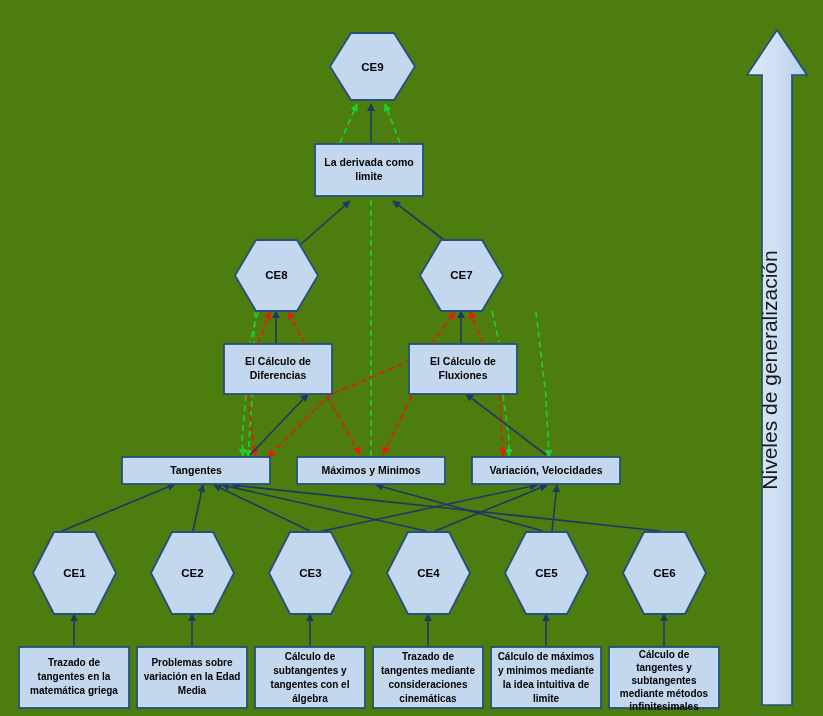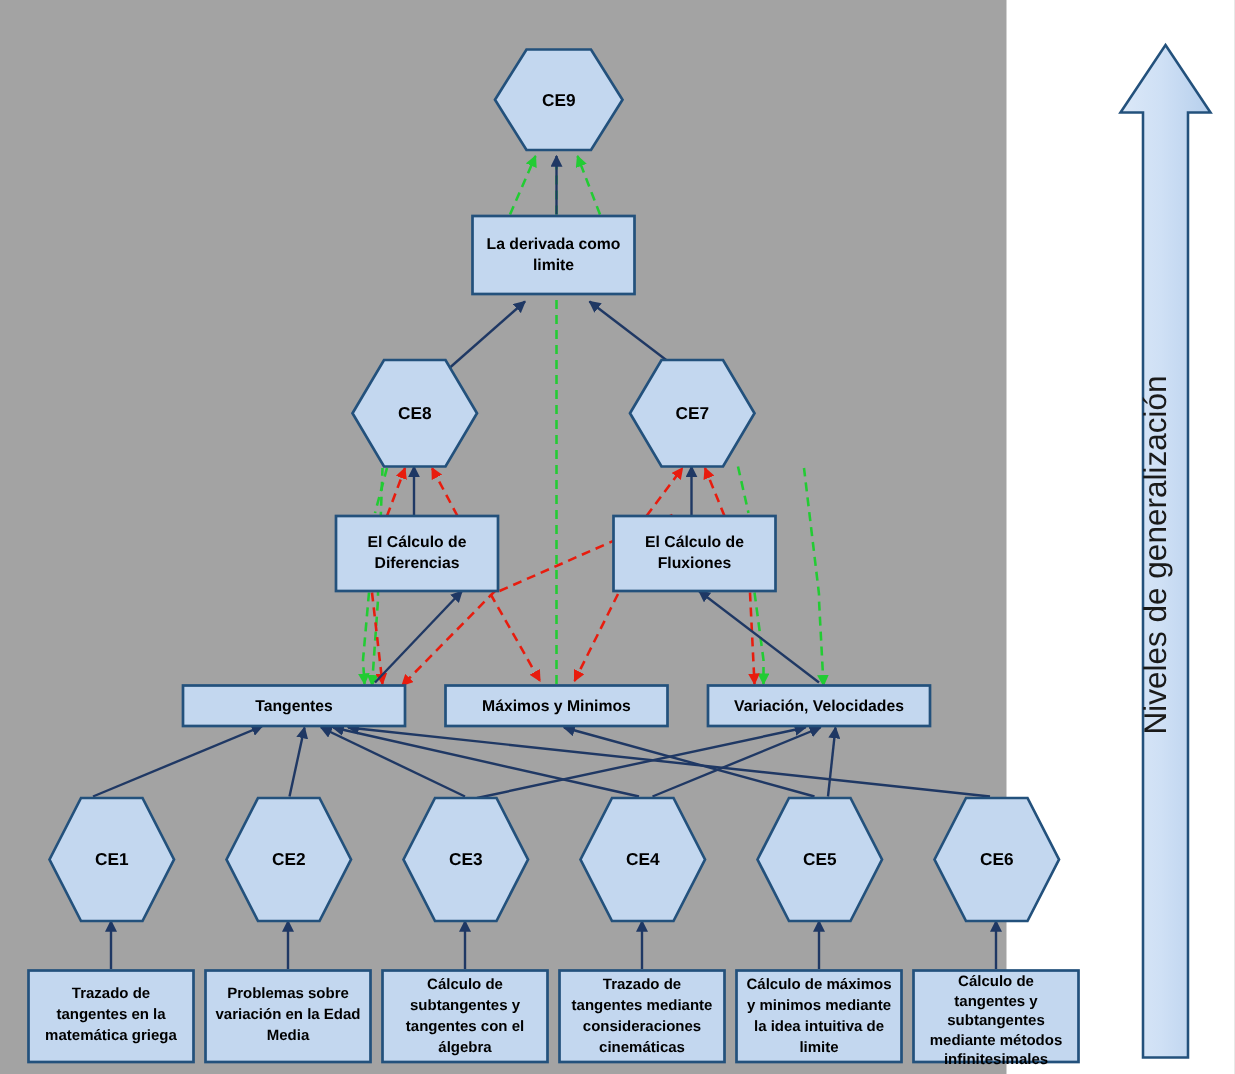--- a/index.html
+++ b/index.html
@@ -8,23 +8,23 @@
     background: #ffffff;
   }
   body {
     width: 823px;
     height: 716px;
     font-family: "Liberation Sans", sans-serif;
     overflow: hidden;
   }
   #diagram-root {
     position: relative;
-    width: 671px;
+    width: 823px;
     height: 716px;
-    background: #a3a3a3;
+    background: #4d7c0f;
   }
   svg.diagram {
     position: absolute;
     left: 0;
     top: 0;
     width: 823px;
     height: 716px;
   }
   .node-label {
     font-family: "Liberation Sans", sans-serif;

